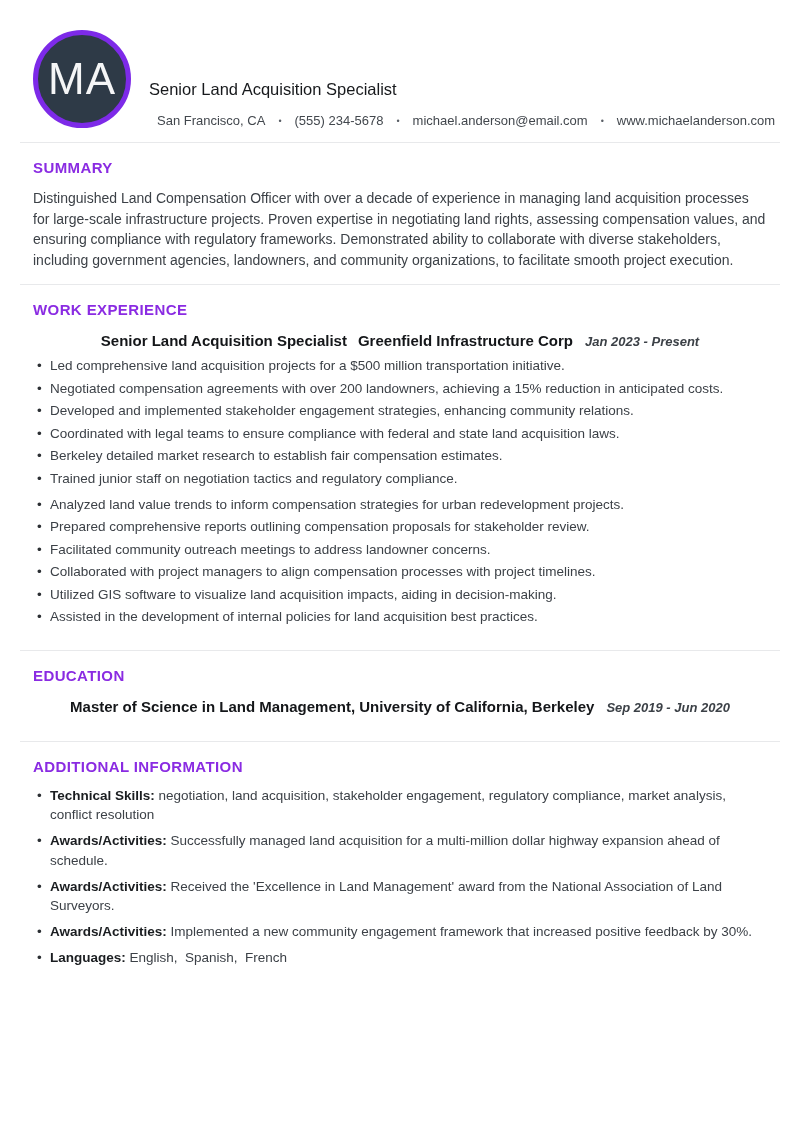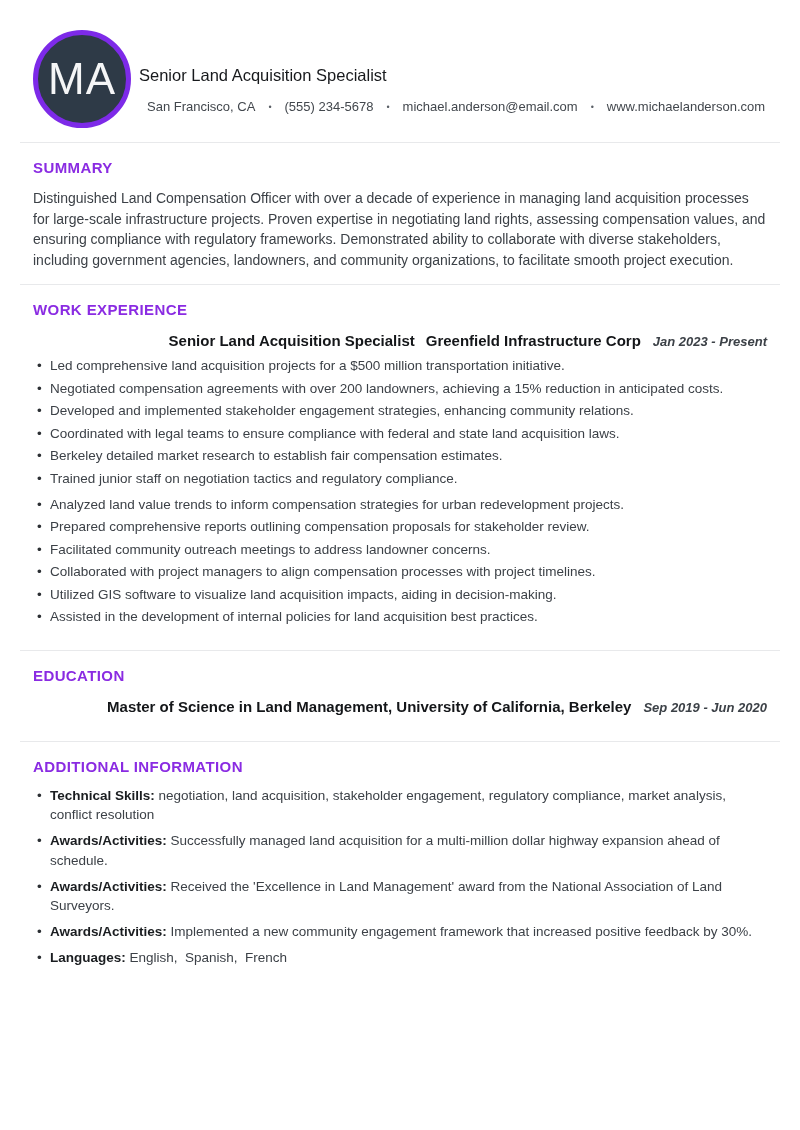--- a/index.html
+++ b/index.html
@@ -7,21 +7,21 @@
   body {
     width: 800px;
     height: 1130px;
     background: #ffffff;
     font-family: "Liberation Sans", sans-serif;
     color: #3c4147;
   }
   .page { width: 800px; height: 1130px; overflow: hidden; background: #fff; }
 
   
-  .header { display: flex; align-items: center; padding: 30px 32px 0 33px; gap: 8px; }
+  .header { display: flex; align-items: flex-end; padding: 30px 32px 0 33px; gap: 18px; }
   .avatar {
     width: 98px; height: 98px; flex: none;
     border-radius: 50%;
     border: 5px solid #7d2ae8;
     background: #2e3a47;
     color: #f5f6f7;
     display: flex; align-items: center; justify-content: center;
     font-size: 44px; font-weight: 500; letter-spacing: 1px;
   }
   .header-text { padding-top: 9px; min-width: 0; }
@@ -36,21 +36,21 @@
 
   
   .section { padding: 0 33px; }
   .section-heading {
     margin: 16px 0 0; font-size: 15px; font-weight: 700;
     letter-spacing: 0.4px; color: #8a2be2;
   }
   .summary-text { margin: 12px 0 0; padding-bottom: 14px; font-size: 14px; line-height: 20.5px; color: #3c4147; }
 
   
-  .job-row { display: flex; justify-content: flex-end; align-items: baseline; margin-top: 14px; }
+  .job-row { display: flex; justify-content: center; align-items: baseline; margin-top: 14px; }
   .job-row.second { margin-top: 10px; }
   .job-left { font-size: 15px; font-weight: 700; color: #141619; }
   .job-company { margin-left: 11px; }
   .date-range { font-size: 13px; font-style: italic; font-weight: 700; color: #3c4147; flex: none; margin-left: 12px; }
 
   
   ul.bullets { list-style: none; margin: 7px 0 0; padding: 0; }
   ul.bullets li { display: flex; font-size: 13.5px; line-height: 19px; margin-bottom: 3.5px; color: #3c4147; }
   .dot { flex: none; width: 17px; padding-left: 4px; color: #2b2f33; }
   .li-text { flex: 1; min-width: 0; }

